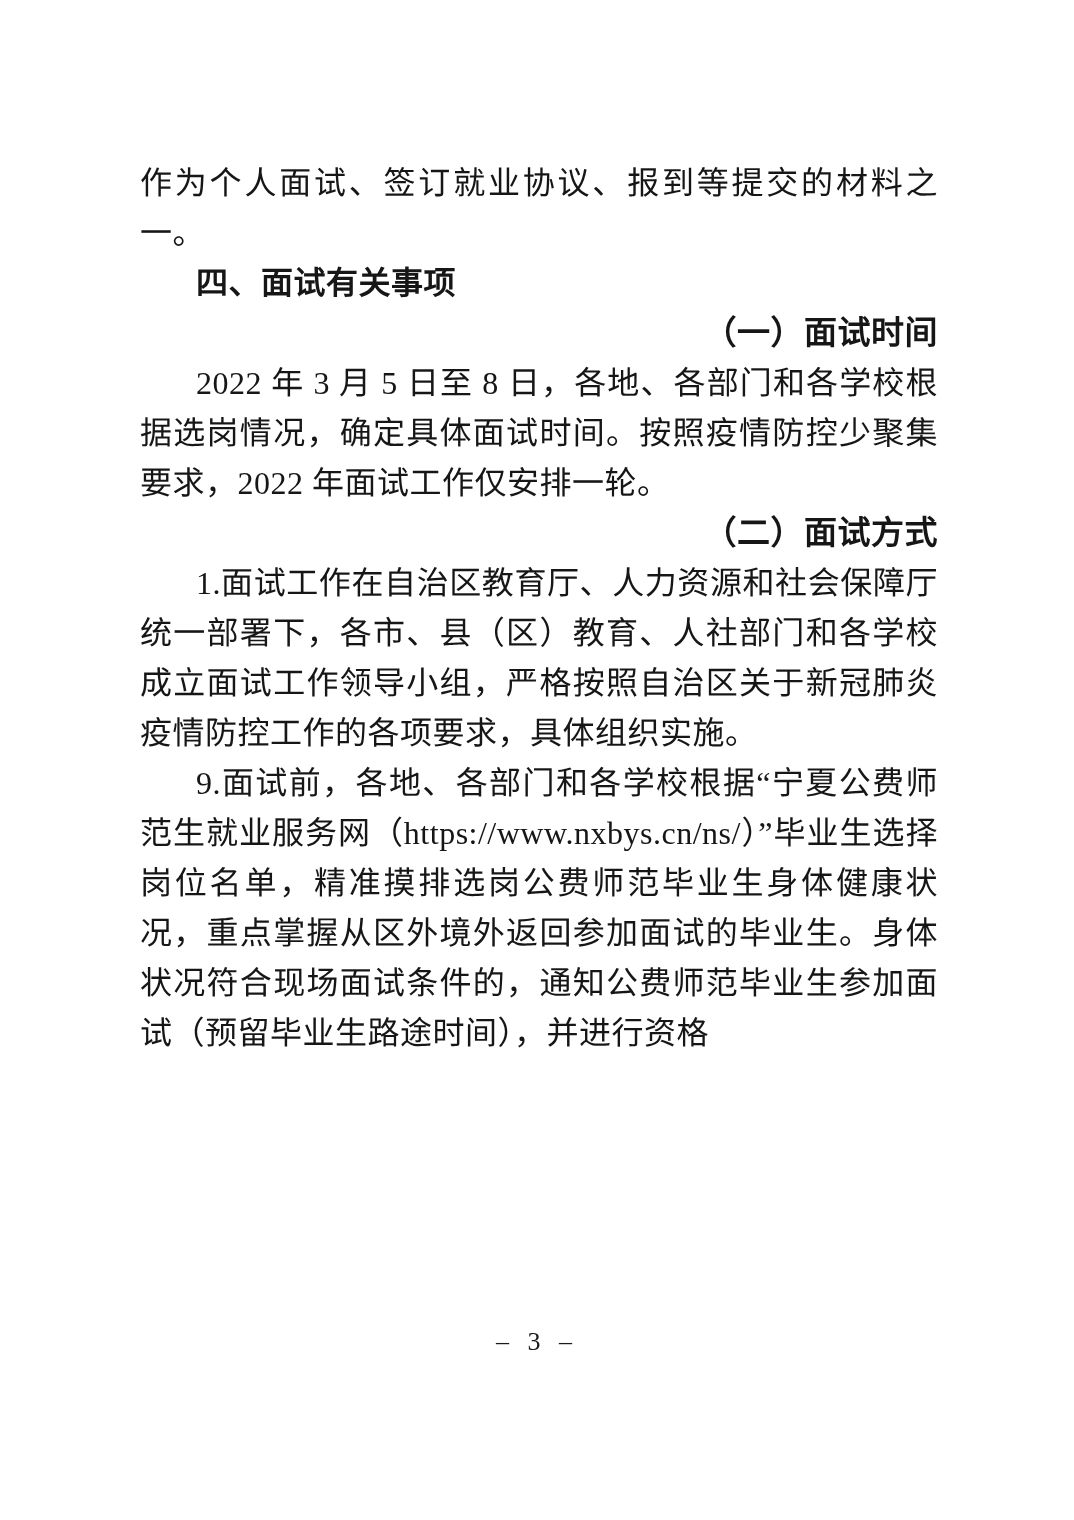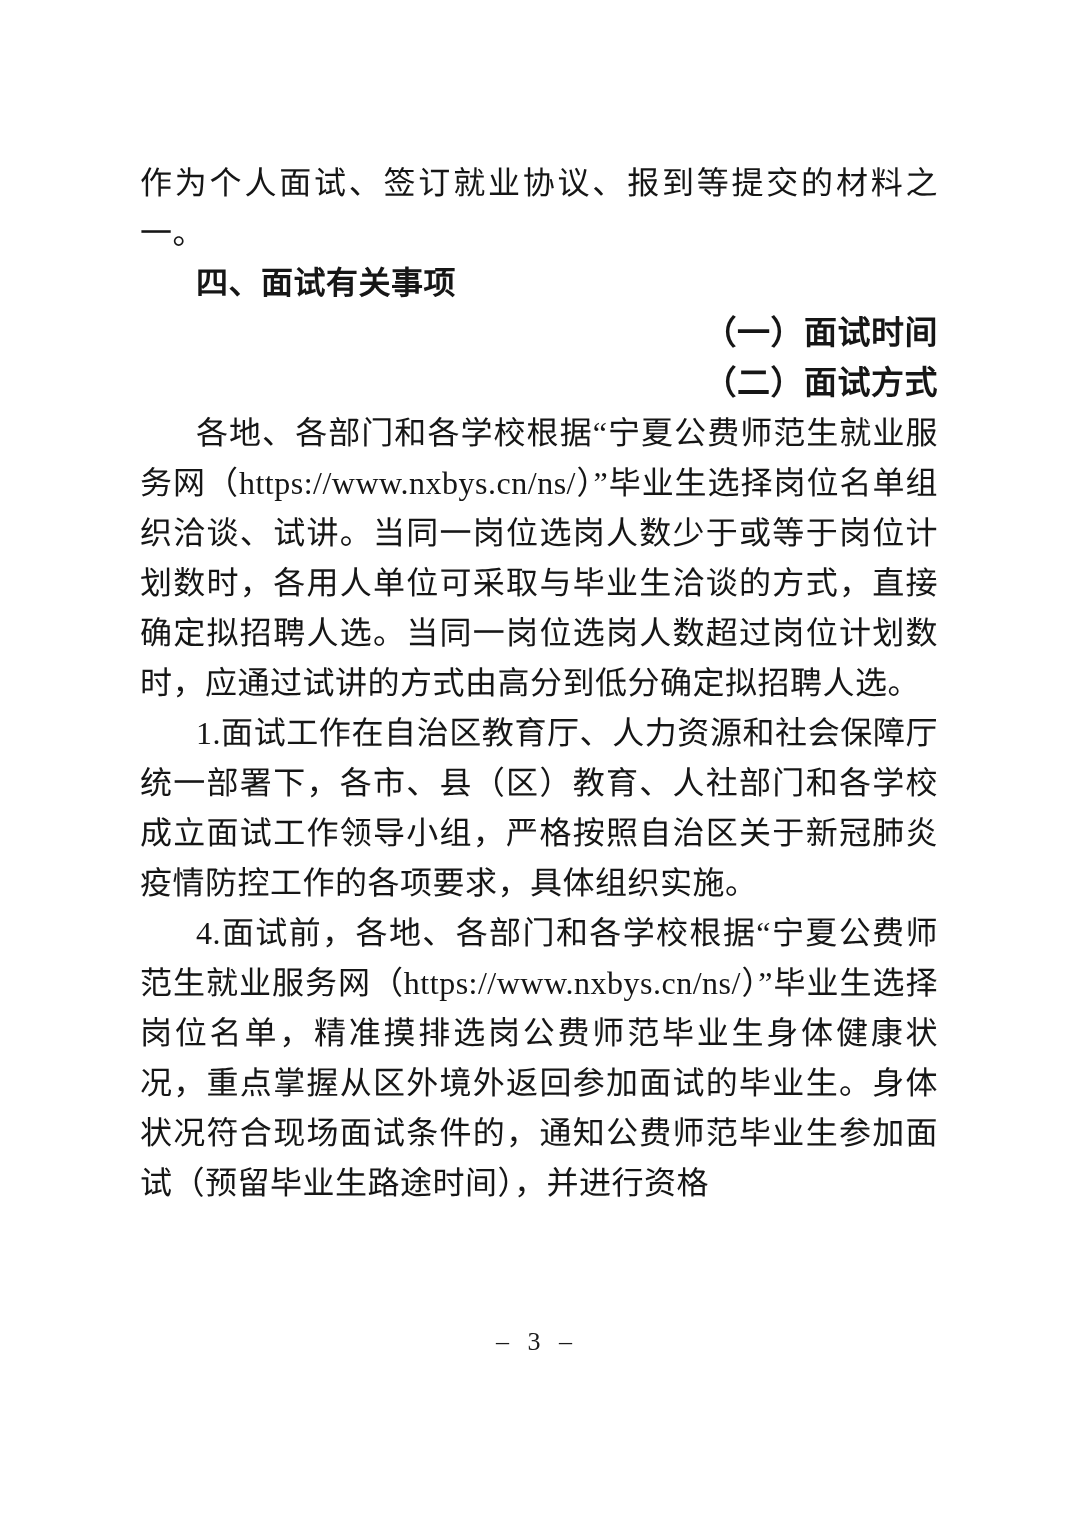--- a/index.html
+++ b/index.html
@@ -71,26 +71,26 @@
 
 <div class="page">
   <main class="content">
 
     <p class="para cont">作为个人面试、签订就业协议、报到等提交的材料之一。</p>
 
     <h2 class="para h-main">四、面试有关事项</h2>
 
     <h3 class="para h-sub">（一）面试时间</h3>
 
+    <p class="para body-para">2022 年 3 月 5 日至 8 日，各地、各部门和各学校根据选岗情况，确定具体面试时间。按照疫情防控少聚集要求，2022 年面试工作仅安排一轮。</p>
 
     <h3 class="para h-sub">（二）面试方式</h3>
 
-    <p class="para body-para">各地、各部门和各学校根据“宁夏公费师范生就业服务网（https://www.nxbys.cn/ns/）”毕业生选择岗位名单组织洽谈、试讲。当同一岗位选岗人数少于或等于岗位计划数时，各用人单位可采取与毕业生洽谈的方式，直接确定拟招聘人选。当同一岗位选岗人数超过岗位计划数时，应通过试讲的方式由高分到低分确定拟招聘人选。</p>
 
 
     <p class="para body-para">1.面试工作在自治区教育厅、人力资源和社会保障厅统一部署下，各市、县（区）教育、人社部门和各学校成立面试工作领导小组，严格按照自治区关于新冠肺炎疫情防控工作的各项要求，具体组织实施。</p>
 
-    <p class="para body-para">4.面试前，各地、各部门和各学校根据“宁夏公费师范生就业服务网（https://www.nxbys.cn/ns/）”毕业生选择岗位名单，精准摸排选岗公费师范毕业生身体健康状况，重点掌握从区外境外返回参加面试的毕业生。身体状况符合现场面试条件的，通知公费师范毕业生参加面试（预留毕业生路途时间），并进行资格</p>
+    <p class="para body-para">9.面试前，各地、各部门和各学校根据“宁夏公费师范生就业服务网（https://www.nxbys.cn/ns/）”毕业生选择岗位名单，精准摸排选岗公费师范毕业生身体健康状况，重点掌握从区外境外返回参加面试的毕业生。身体状况符合现场面试条件的，通知公费师范毕业生参加面试（预留毕业生路途时间），并进行资格</p>
 
   </main>
 
   <footer class="pagenum">– 3 –</footer>
 </div>
 
 </body></html>

